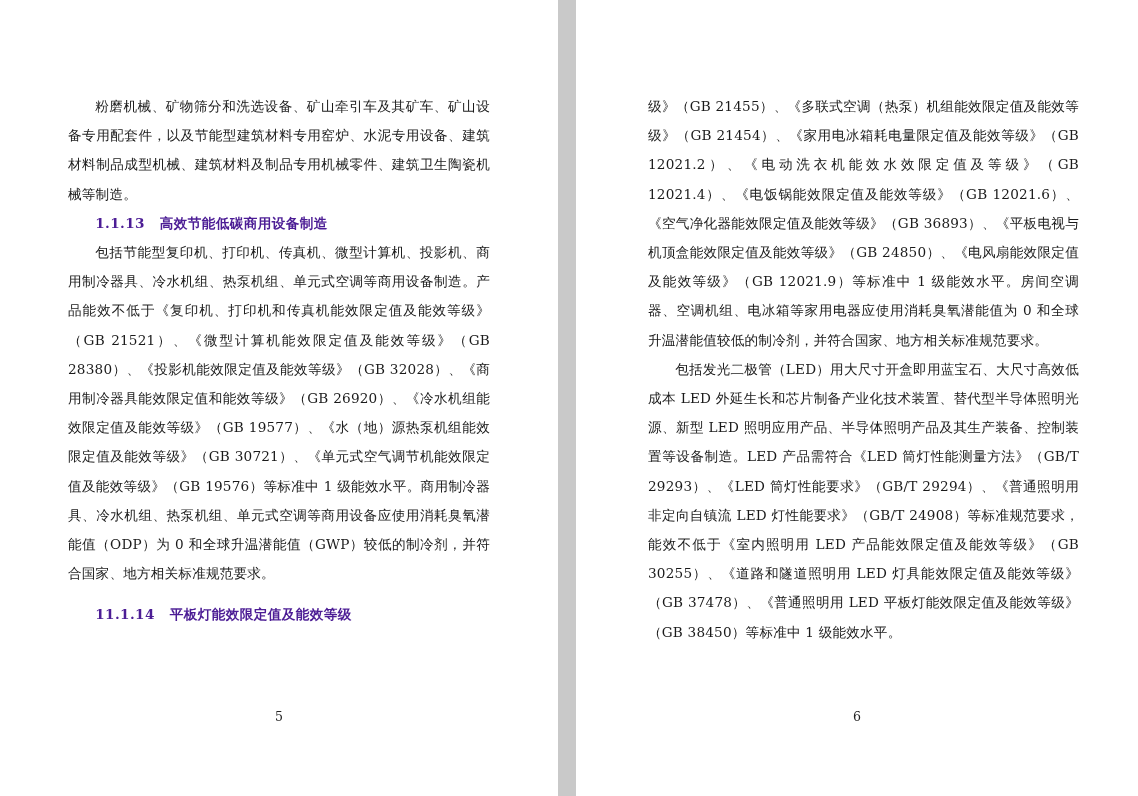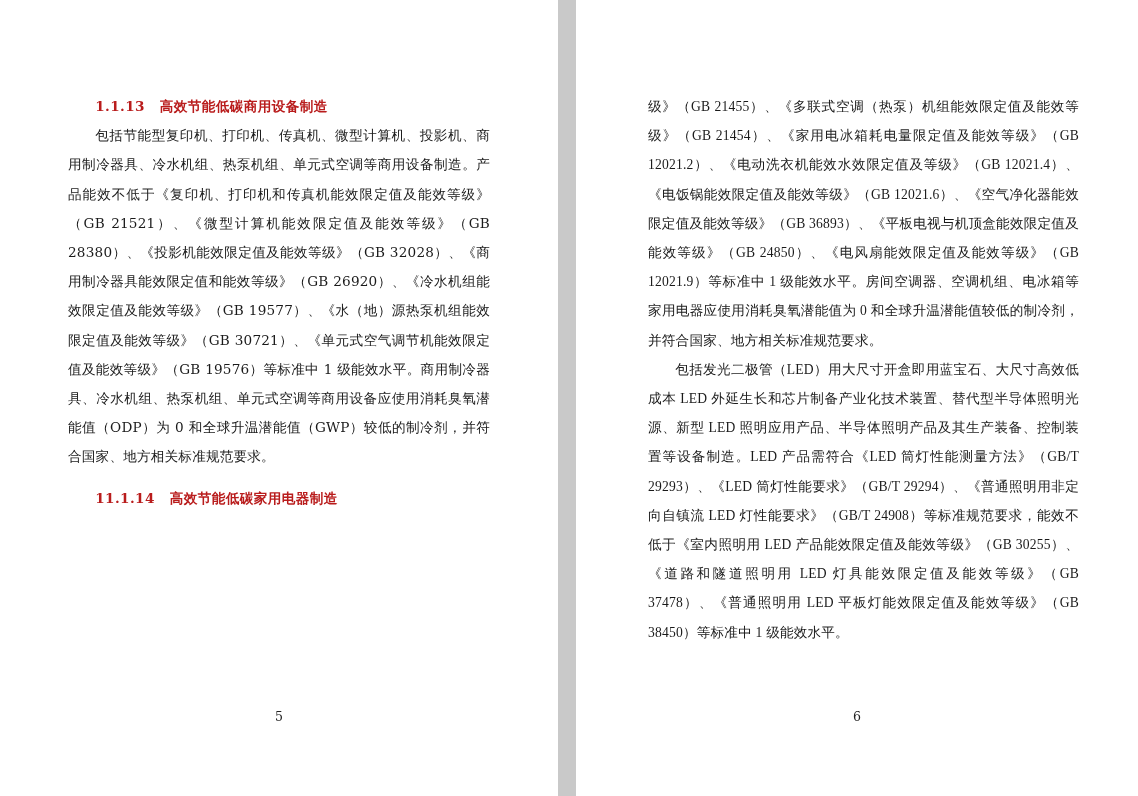--- a/index.html
+++ b/index.html
@@ -37,39 +37,38 @@
   }
   .page-body {
     position: absolute;
     top: 92px;
     left: 68px;
     right: 68px;
   }
   .page-right .page-body {
     left: 72px;
     right: 59px;
-    font-family: Liberation Serif, serif;
   }
   p.para {
     margin: 0;
     font-size: 13.6px;
     line-height: 29.2px;
     color: #1a1a1a;
     text-align: justify;
     text-justify: inter-ideograph;
     letter-spacing: 0.2px;
   }
   p.indent {
     text-indent: 2em;
   }
   p.heading {
     margin: 0;
     font-size: 13.6px;
     line-height: 29.2px;
-    color: #b91c1c;
+    color: #4c1d95;
     text-indent: 2em;
     font-weight: 600;
     letter-spacing: 0.4px;
   }
   p.heading .num {
     font-weight: 600;
   }
   p.heading .gap {
     display: inline-block;
     width: 1.1em;
@@ -90,24 +89,25 @@
   .page-left .folio { bottom: 72px; }
   .page-right .folio { bottom: 72px; }
 </style>
 </head>
 <body>
 
 <div class="spread">
 
   <div class="page page-left">
     <div class="page-body">
+      <p class="para indent">粉磨机械、矿物筛分和洗选设备、矿山牵引车及其矿车、矿山设备专用配套件，以及节能型建筑材料专用窑炉、水泥专用设备、建筑材料制品成型机械、建筑材料及制品专用机械零件、建筑卫生陶瓷机械等制造。</p>
       <p class="heading"><span class="num">1.1.13</span><span class="gap"></span><span>高效节能低碳商用设备制造</span></p>
       <p class="para indent">包括节能型复印机、打印机、传真机、微型计算机、投影机、商用制冷器具、冷水机组、热泵机组、单元式空调等商用设备制造。产品能效不低于《复印机、打印机和传真机能效限定值及能效等级》（GB 21521）、《微型计算机能效限定值及能效等级》（GB 28380）、《投影机能效限定值及能效等级》（GB 32028）、《商用制冷器具能效限定值和能效等级》（GB 26920）、《冷水机组能效限定值及能效等级》（GB 19577）、《水（地）源热泵机组能效限定值及能效等级》（GB 30721）、《单元式空气调节机能效限定值及能效等级》（GB 19576）等标准中 1 级能效水平。商用制冷器具、冷水机组、热泵机组、单元式空调等商用设备应使用消耗臭氧潜能值（ODP）为 0 和全球升温潜能值（GWP）较低的制冷剂，并符合国家、地方相关标准规范要求。</p>
       <div class="spacer"></div>
-      <p class="heading"><span class="num">11.1.14</span><span class="gap"></span><span>高效节能低碳家用电器制造</span></p>
+      <p class="heading"><span class="num">11.1.14</span><span class="gap"></span><span>平板灯能效限定值及能效等级</span></p>
     </div>
     <div class="folio">5</div>
   </div>
 
   <div class="page page-right">
     <div class="page-body">
       <p class="para">级》（GB 21455）、《多联式空调（热泵）机组能效限定值及能效等级》（GB 21454）、《家用电冰箱耗电量限定值及能效等级》（GB 12021.2）、《电动洗衣机能效水效限定值及等级》（GB 12021.4）、《电饭锅能效限定值及能效等级》（GB 12021.6）、《空气净化器能效限定值及能效等级》（GB 36893）、《平板电视与机顶盒能效限定值及能效等级》（GB 24850）、《电风扇能效限定值及能效等级》（GB 12021.9）等标准中 1 级能效水平。房间空调器、空调机组、电冰箱等家用电器应使用消耗臭氧潜能值为 0 和全球升温潜能值较低的制冷剂，并符合国家、地方相关标准规范要求。</p>
       <p class="para indent">包括发光二极管（LED）用大尺寸开盒即用蓝宝石、大尺寸高效低成本 LED 外延生长和芯片制备产业化技术装置、替代型半导体照明光源、新型 LED 照明应用产品、半导体照明产品及其生产装备、控制装置等设备制造。LED 产品需符合《LED 筒灯性能测量方法》（GB/T 29293）、《LED 筒灯性能要求》（GB/T 29294）、《普通照明用非定向自镇流 LED 灯性能要求》（GB/T 24908）等标准规范要求，能效不低于《室内照明用 LED 产品能效限定值及能效等级》（GB 30255）、《道路和隧道照明用 LED 灯具能效限定值及能效等级》（GB 37478）、《普通照明用 LED 平板灯能效限定值及能效等级》（GB 38450）等标准中 1 级能效水平。</p>
     </div>
     <div class="folio">6</div>

